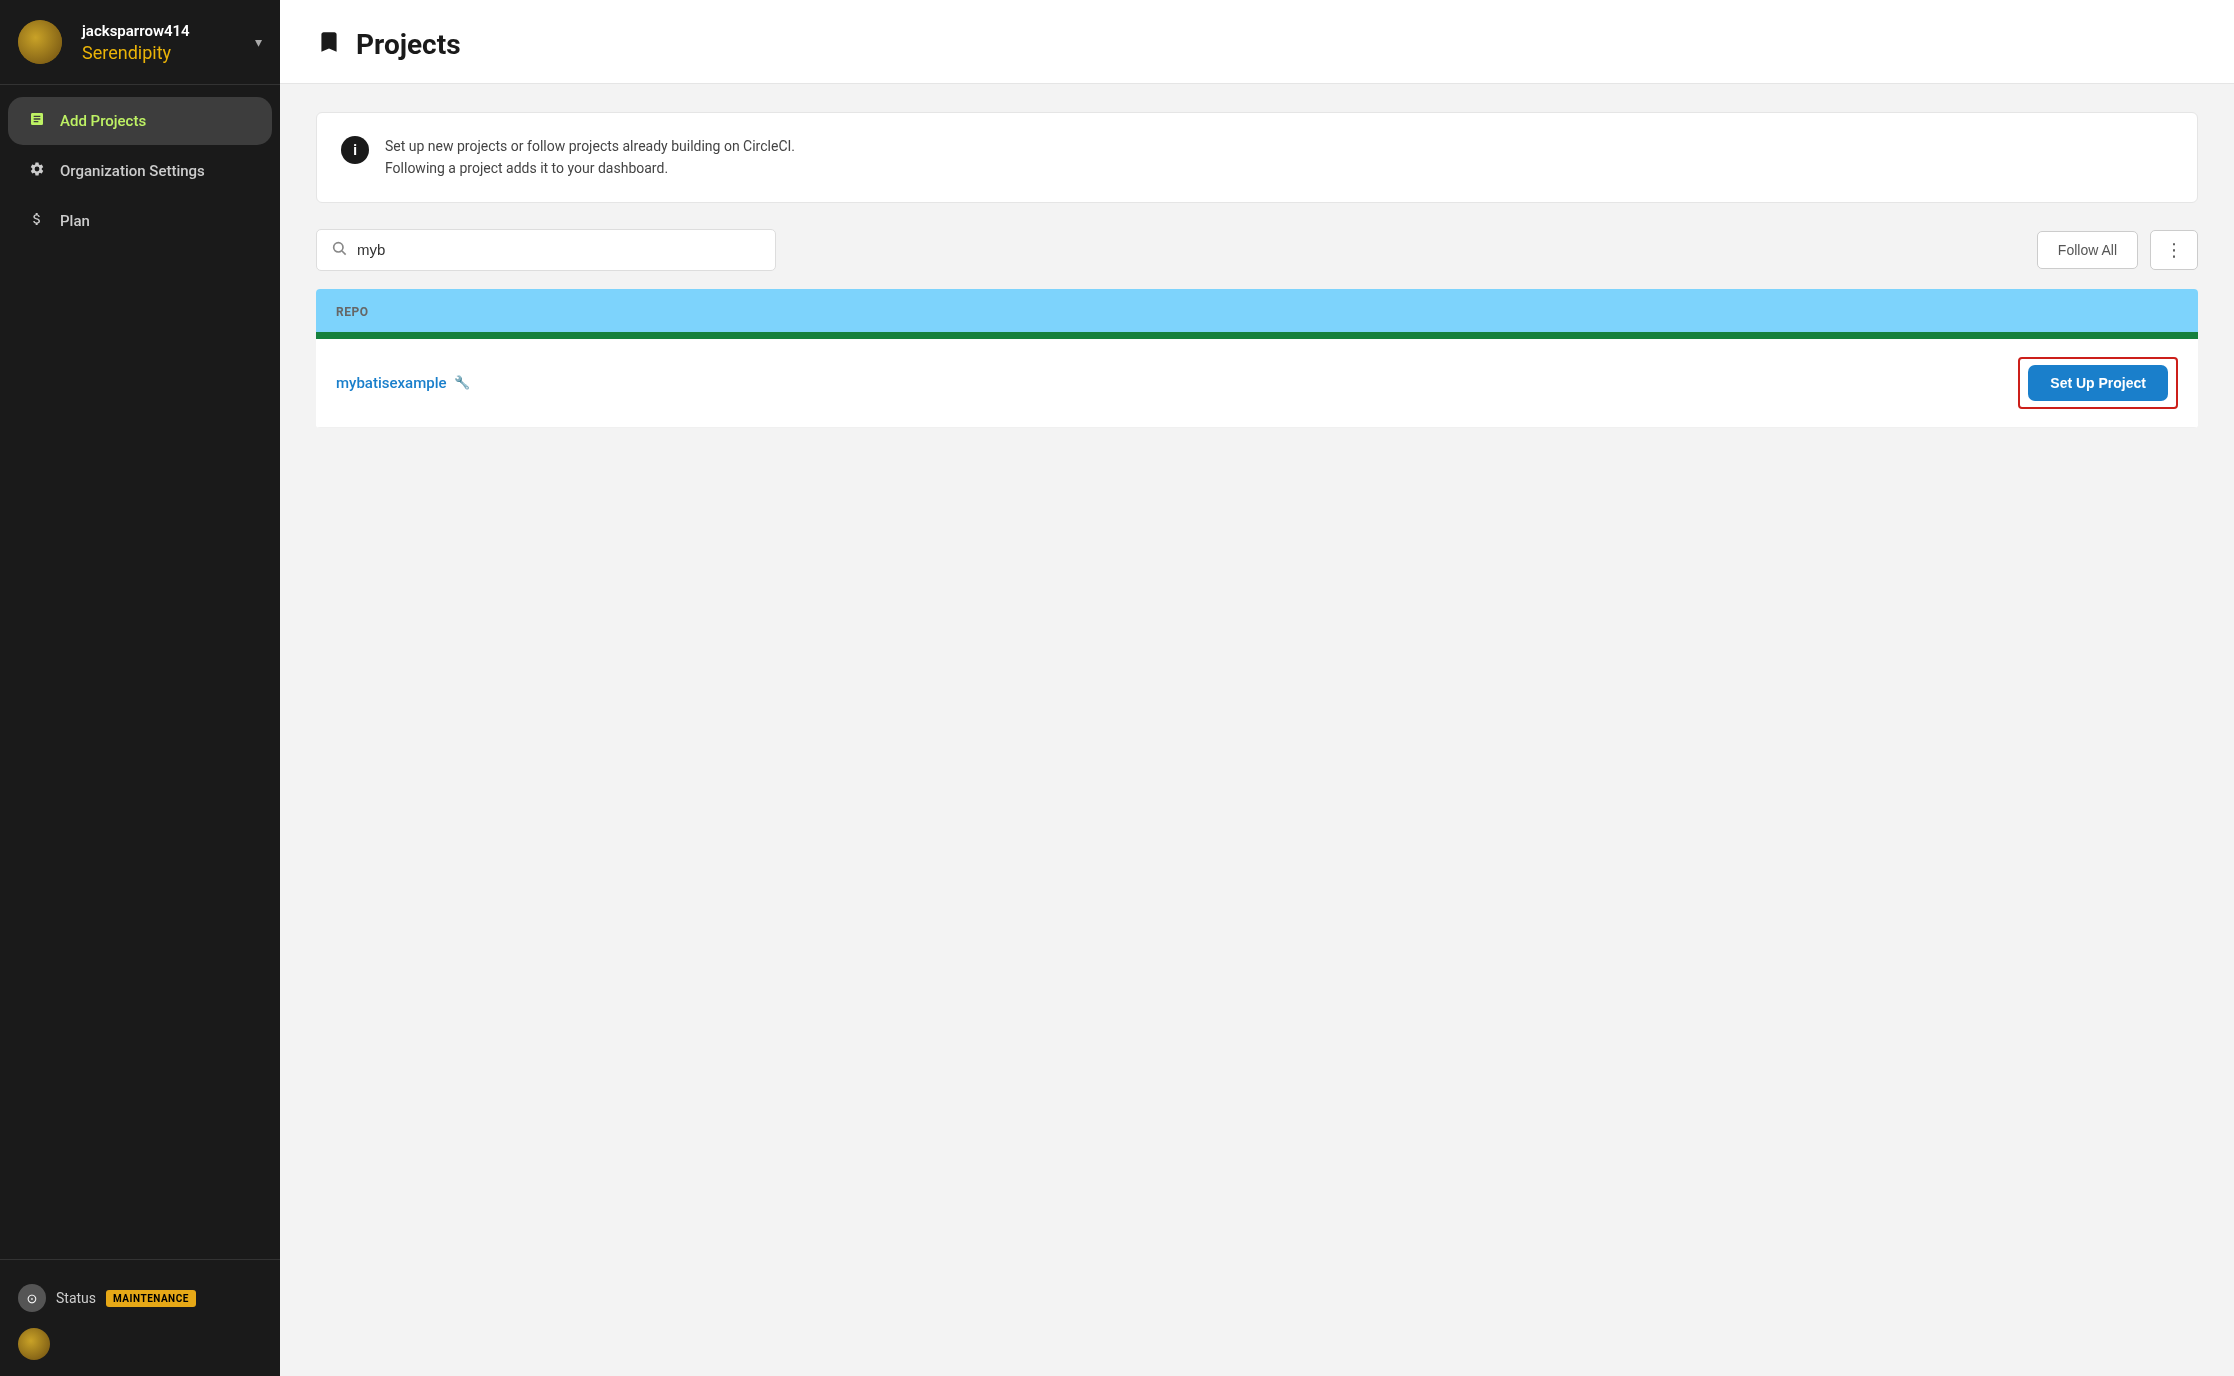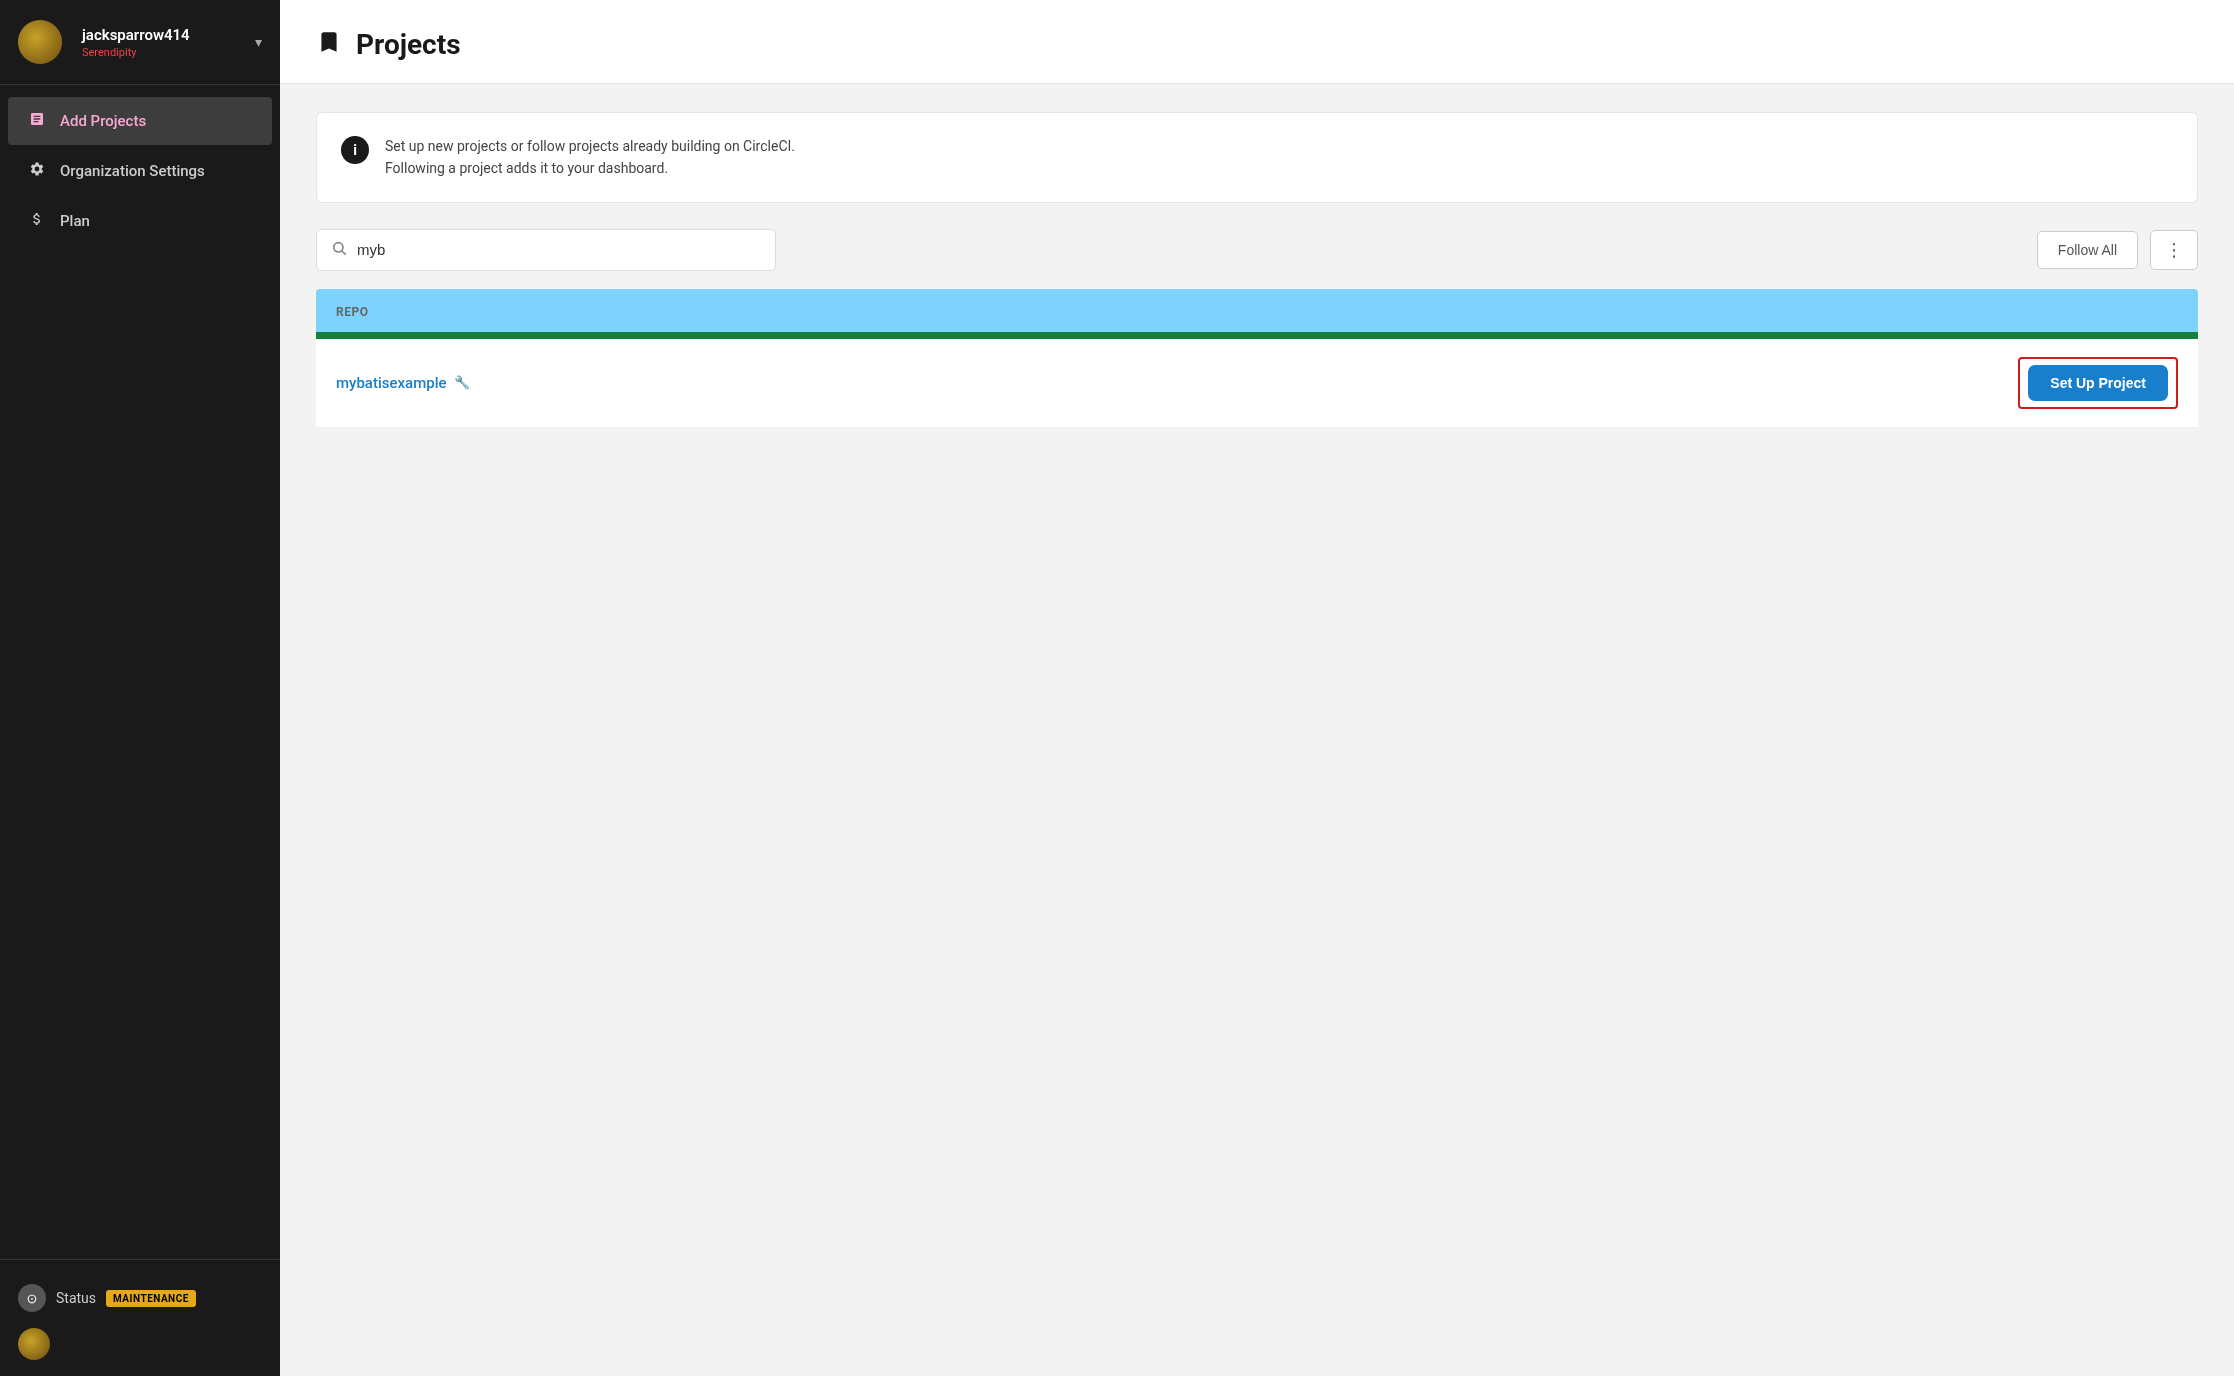--- a/index.html
+++ b/index.html
@@ -42,22 +42,22 @@
     .user-info {
       margin-left: 20px;
       flex: 1;
     }
     .username {
       font-size: 15px;
       font-weight: 600;
       color: #fff;
     }
     .org-name {
-      font-size: 11px;
-      color: #ef4444;
+      font-size: 18px;
+      color: #eab308;
       margin-top: 2px;
     }
     .chevron-icon {
       color: #aaa;
       font-size: 14px;
     }
 
     .sidebar-nav {
       flex: 1;
       padding-top: 10px;
@@ -68,21 +68,22 @@
       padding: 14px 18px;
       color: #ccc;
       cursor: pointer;
       font-size: 15px;
       font-weight: 500;
       border-radius: 4px;
       margin: 2px 8px;
     }
     .nav-item.active {
       background: #3d3d3d;
-      color: #f9a8d4;
+      color: #bef264;
+      border-radius: 15px;
     }
     .nav-item .nav-icon {
       margin-right: 12px;
       width: 22px;
       text-align: center;
       font-size: 16px;
     }
 
     .sidebar-footer {
       padding: 16px 18px;

